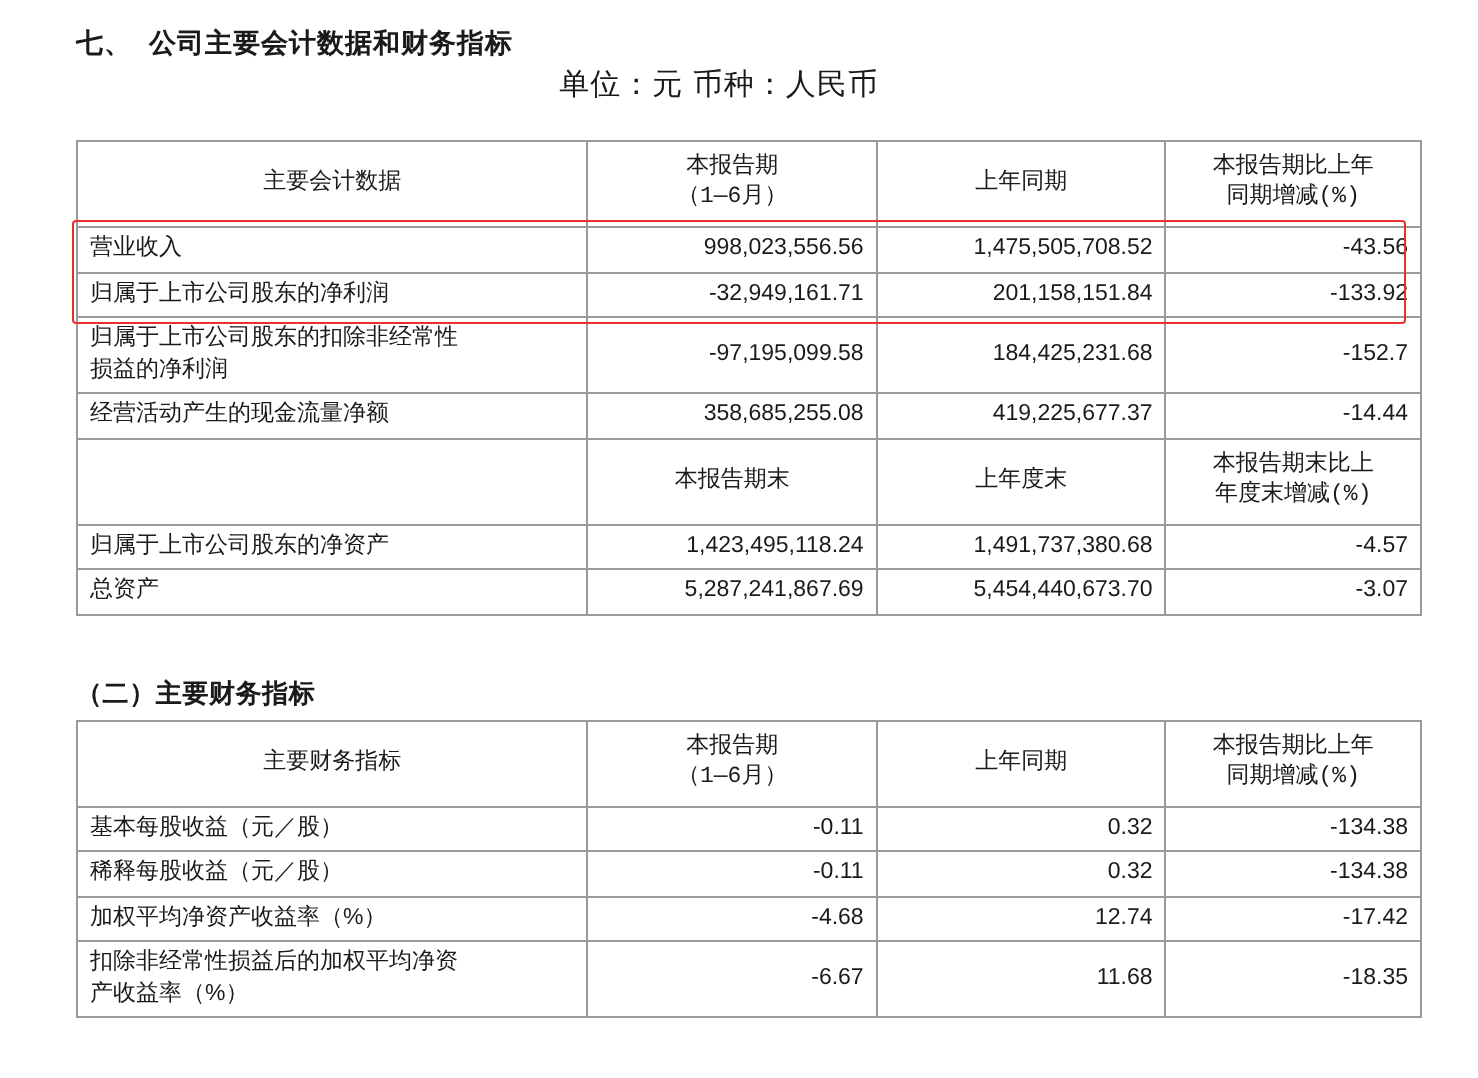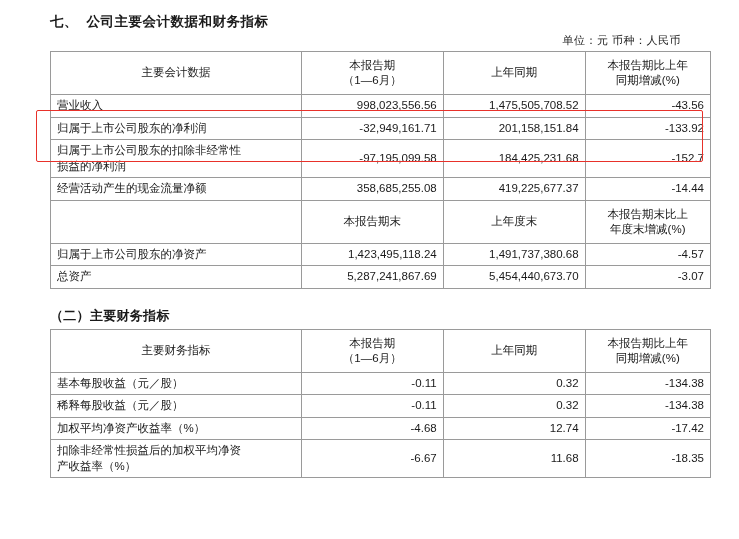--- a/index.html
+++ b/index.html
@@ -13,41 +13,41 @@
     font-family: "Liberation Sans", sans-serif;
     color: #1a1a1a;
     position: relative;
     overflow: hidden;
   }
   .page {
     width: 739px;
     height: 539px;
     position: relative;
     box-sizing: border-box;
-    padding: 10px 28px 0 50px;
+    padding: 10px 28px 0 38px;
     border-radius: 30px;
   }
   .section-title {
     font-size: 13.5px;
     font-weight: bold;
     letter-spacing: 0.5px;
     margin: 3px 0 2px 0;
     white-space: pre;
   }
   .sub-title {
     font-size: 13px;
     font-weight: bold;
     margin: 6px 0 4px 0;
     letter-spacing: 0.3px;
   }
   .unit-line {
-    font-size: 11px;
-    text-align: right;
+    font-size: 15px;
+    text-align: center;
     padding-right: 30px;
-    margin: 2px 0 3px 0;
+    margin: 2px 0 18px 0;
     letter-spacing: 0.5px;
   }
   table.fin {
     border-collapse: collapse;
     width: 100%;
     table-layout: fixed;
     font-size: 11.5px;
   }
   table.fin td, table.fin th {
     border: 1px solid #9a9a9a;
@@ -61,20 +61,21 @@
   .col-b { width: 21.5%; }
   .col-c { width: 19%; }
 
   .hdr {
     text-align: center;
     height: 36px;
   }
   .hdr .two-line {
     display: block;
     line-height: 1.3;
+    font-family: Liberation Mono, monospace;
   }
   .lbl {
     text-align: left;
     padding-left: 8px;
   }
   .num {
     text-align: right;
     padding-right: 8px;
   }
   .row-h { height: 20px; margin-top: 40px; }
@@ -160,21 +161,21 @@
       </tr>
       <tr class="row-h">
         <td class="lbl">总资产</td>
         <td class="num">5,287,241,867.69</td>
         <td class="num">5,454,440,673.70</td>
         <td class="num">-3.07</td>
       </tr>
     </tbody>
   </table>
 
-  <div class="sub-title" style="margin-top:18px">（二）主要财务指标</div>
+  <div class="sub-title" style="margin-top:30px">（二）主要财务指标</div>
 
   <table class="fin">
     <colgroup>
       <col class="col-label">
         <col class="col-a">
         <col class="col-b">
         <col class="col-c">
     </colgroup>
     <thead>
       <tr>

